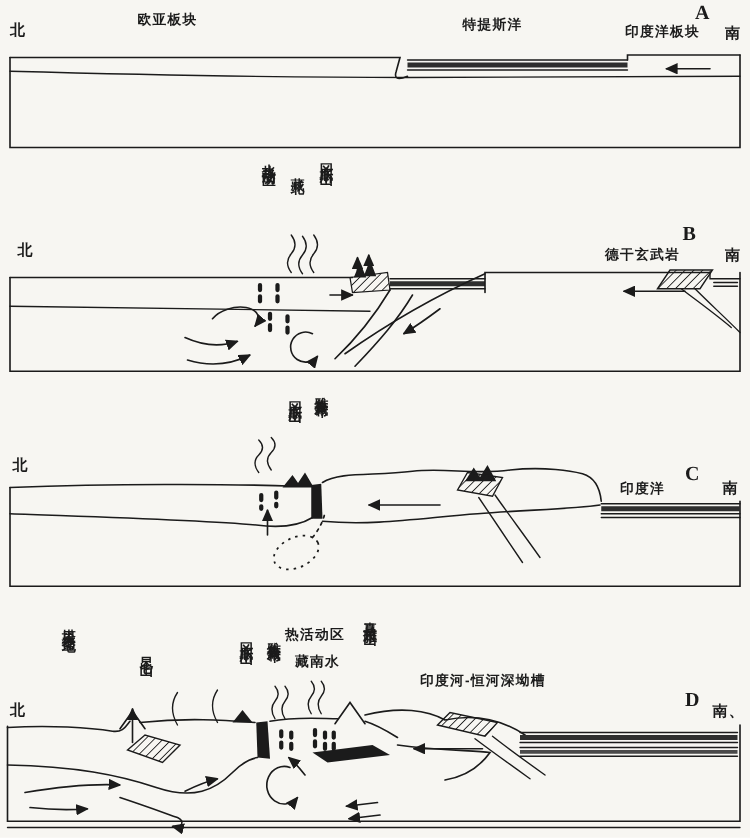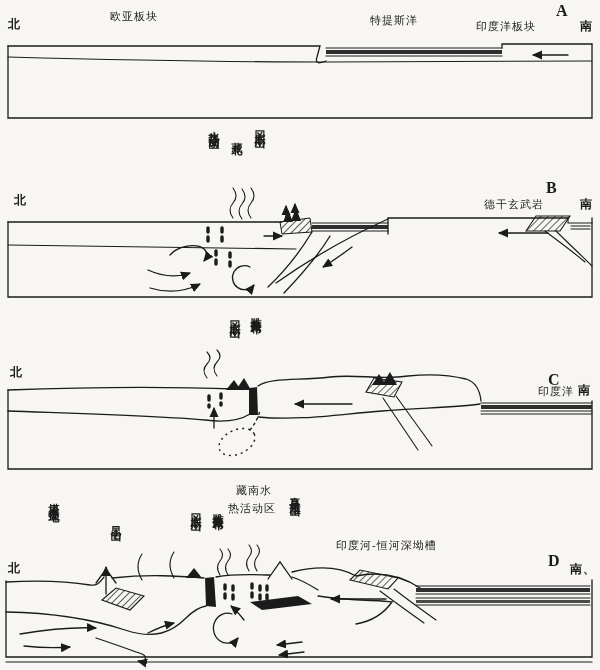--- a/index.html
+++ b/index.html
@@ -11,21 +11,21 @@
     color:#1b1b1b;
     overflow:hidden;
   }
   .lbl{
     position:absolute;
     font-size:11px;
     line-height:1.15;
     letter-spacing:1px;
     white-space:nowrap;
     color:#1b1b1b;
-    font-weight:normal;
+    font-weight:bold;
   }
   .vlbl{
     position:absolute;
     font-size:11px;
     letter-spacing:2px;
     writing-mode:vertical-rl;
     text-orientation:upright;
     white-space:nowrap;
     color:#1b1b1b;
     font-weight:bold;
@@ -60,21 +60,21 @@
     <line class="thin" x1="326" y1="48" x2="502" y2="48"></line>
     <rect x="326" y="50" width="176" height="4" class="fill" style="fill:#2e2e2e"></rect>
     <line class="thin" x1="326" y1="56" x2="502" y2="56"></line>
     <path d="M502,48 L502,44 L592,44"></path>
     <path class="thin" d="M8,57 C120,60 240,62 326,62 L592,61"></path>
     <line x1="568" y1="55" x2="533" y2="55" marker-end="url(#mA)"></line>
   </svg>
   <span class="lbl dir" style="left:8px;top:18px">北</span>
   <span class="lbl" style="left:110px;top:10px">欧亚板块</span>
   <span class="lbl" style="left:370px;top:14px">特提斯洋</span>
-  <span class="lbl" style="left:476px;top:20px">印度洋板块</span>
+  <span class="lbl" style="left:500px;top:20px">印度洋板块</span>
   <span class="letter" style="left:556px;top:2px">A</span>
   <span class="lbl dir" style="left:580px;top:20px">南</span>
 
   <svg style="top:120px" width="600" height="182" viewBox="0 120 600 182">
     <defs>
       <marker id="mB" markerWidth="7" markerHeight="7" refX="7" refY="3.5" orient="auto">
         <path d="M0,0 L8,3.5 L0,7 Z" style="fill:#1b1b1b;stroke:none"></path>
       </marker>
       <pattern id="hB" width="5" height="5" patternTransform="rotate(45)" patternUnits="userSpaceOnUse">
         <line x1="0" y1="0" x2="0" y2="5" style="stroke:#1b1b1b;stroke-width:1.4"></line>
@@ -168,21 +168,21 @@
     <line class="magma" x1="209" y1="396" x2="209" y2="407"></line>
     <line class="magma" x1="221" y1="394" x2="221" y2="405"></line>
     <line x1="214" y1="428" x2="214" y2="408" marker-end="url(#mC)"></line>
     <ellipse cx="237" cy="442" rx="19" ry="12" transform="rotate(-25 237 442)" class="dotted" style="fill:none;stroke:#1b1b1b"></ellipse>
     <path class="dotted" d="M250,430 Q258,420 260,410"></path>
   </svg>
   <span class="vlbl" style="left:227px;top:312px">冈底斯山</span>
   <span class="vlbl" style="left:248px;top:308px">雅鲁藏布</span>
   <span class="lbl dir" style="left:10px;top:366px">北</span>
   <span class="letter" style="left:548px;top:371px">C</span>
-  <span class="lbl" style="left:538px;top:385px">印度洋</span>
+  <span class="lbl" style="left:496px;top:385px">印度洋</span>
   <span class="lbl dir" style="left:578px;top:384px">南</span>
 
   <svg style="top:485px" width="600" height="185" viewBox="0 485 600 185">
     <defs>
       <marker id="mD" markerWidth="7" markerHeight="7" refX="7" refY="3.5" orient="auto">
         <path d="M0,0 L8,3.5 L0,7 Z" style="fill:#1b1b1b;stroke:none"></path>
       </marker>
       <pattern id="hD" width="5" height="5" patternTransform="rotate(45)" patternUnits="userSpaceOnUse">
         <line x1="0" y1="0" x2="0" y2="5" style="stroke:#1b1b1b;stroke-width:1.4"></line>
       </pattern>
@@ -239,21 +239,21 @@
     <path d="M148,633 Q162,626 174,623" marker-end="url(#mD)"></path>
     <path d="M232,614 a14,15 0 1 0 6,24" marker-end="url(#mD)"></path>
     <path d="M244,620 Q237,611 231,606" marker-end="url(#mD)"></path>
     <line x1="302" y1="642" x2="277" y2="645" marker-end="url(#mD)"></line>
     <line x1="304" y1="652" x2="279" y2="655" marker-end="url(#mD)"></line>
   </svg>
   <span class="vlbl" style="left:46px;top:494px">塔里木盆地</span>
   <span class="vlbl" style="left:108px;top:517px">昆仑山</span>
   <span class="vlbl" style="left:188px;top:505px">冈底斯山</span>
   <span class="vlbl" style="left:210px;top:504px">雅鲁藏布</span>
-  <span class="lbl" style="left:236px;top:484px">藏南水</span>
+  <span class="lbl" style="left:236px;top:524px">藏南水</span>
   <span class="lbl" style="left:228px;top:502px">热活动区</span>
   <span class="vlbl" style="left:287px;top:488px">喜马拉雅山</span>
   <span class="lbl" style="left:336px;top:539px">印度河-恒河深坳槽</span>
   <span class="lbl dir" style="left:8px;top:562px">北</span>
   <span class="letter" style="left:548px;top:552px">D</span>
   <span class="lbl dir" style="left:570px;top:563px">南、</span>
 
 </div>
 
 </body></html>

